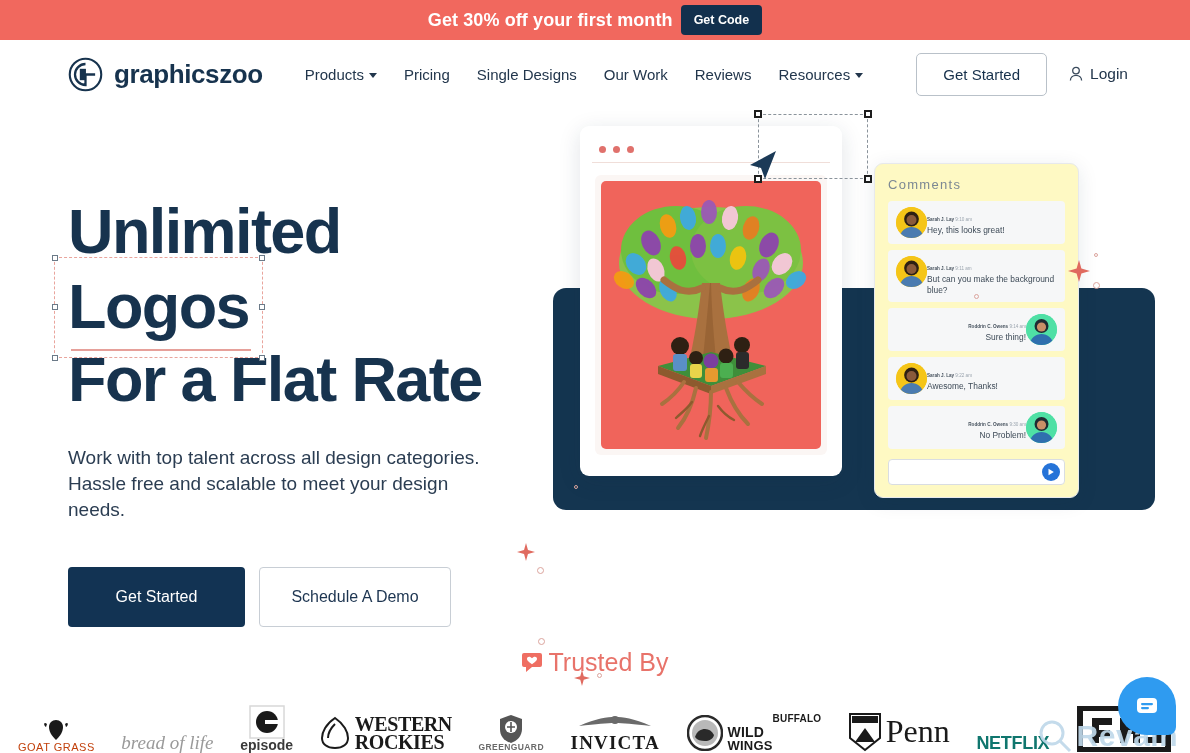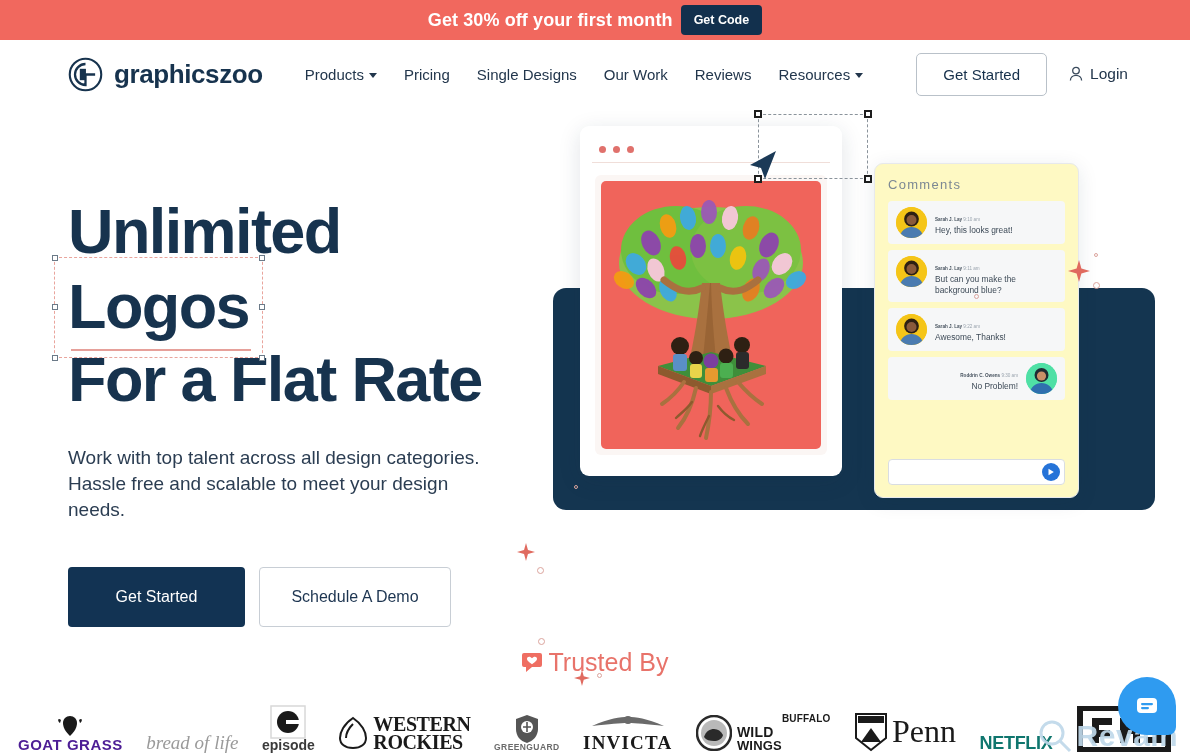--- a/index.html
+++ b/index.html
@@ -118,21 +118,21 @@
   .mh { position: absolute; width: 8px; height: 8px; background: #fff; border: 2px solid #1d1d1d; }
   .cursor { position: absolute; left: 247px; top: 40px; }
 
   .comments {
     position: absolute; left: 374px; top: 55px; width: 205px; height: 335px;
     background: #fef9c3; border: 1px solid #e7e9ec; border-radius: 9px;
     box-shadow: 0 4px 20px rgba(20,45,70,.10);
     padding: 13px 13px 0 13px; overflow: hidden;
   }
   .comments-title { font-size: 13px; color: #7c8893; letter-spacing: 1.3px; margin-bottom: 9px; }
-  .cmt { background: #f6f7f8; border-radius: 4px; padding: 6px 8px; margin-bottom: 6px; display: flex; gap: 8px; }
+  .cmt { background: #f6f7f8; border-radius: 4px; padding: 6px 8px; margin-bottom: 6px; display: flex; }
   .cmt.right { flex-direction: row-reverse; }
   .cmt-av { width: 31px; height: 31px; border-radius: 50%; flex: 0 0 31px; overflow: hidden; }
   .cmt-body { flex: 1; min-width: 0; }
   .cmt.right .cmt-body { text-align: right; }
   .cmt-meta { font-size: 4.6px; color: #9aa4ae; margin-bottom: 2px; white-space: nowrap; }
   .cmt-meta b { color: #46525e; font-weight: bold; }
   .cmt-text { font-size: 8.4px; color: #3d4a57; line-height: 11px; }
   .cmt-input {
     position: absolute; left: 13px; right: 13px; bottom: 12px; height: 26px;
     border: 1px solid #d9dde2; border-radius: 4px; background: #fff;
@@ -372,20 +372,34 @@
               <path d="M4 31c0-7 5.5-11 11.5-11S27 24 27 31z" fill="#4a7bb0"></path>
               <circle cx="15.5" cy="13" r="5" fill="#8a5a3b"></circle>
             </svg>
         </span>
         <span class="cmt-body">
           <span class="cmt-meta"><b>Sarah J. Lay</b> <span>9:11 am</span></span>
           <div class="cmt-text">But can you make the background blue?</div>
         </span>
       </div>
 
+      <div class="cmt right">
+        <span class="cmt-av" style="background:#4fe0a5">
+          <svg width="31" height="31" viewBox="0 0 31 31">
+              <circle cx="15.5" cy="15.5" r="15.5" fill="#4fe0a5"></circle>
+              <circle cx="15.5" cy="12" r="7" fill="#1f2b33"></circle>
+              <path d="M4 31c0-7 5.5-11 11.5-11S27 24 27 31z" fill="#2f6fae"></path>
+              <circle cx="15.5" cy="13" r="4.6" fill="#c98f67"></circle>
+            </svg>
+        </span>
+        <span class="cmt-body">
+          <span class="cmt-meta"><b>Roddrin C. Owens</b> <span>9:14 am</span></span>
+          <div class="cmt-text">Sure thing!</div>
+        </span>
+      </div>
 
       <div class="cmt">
         <span class="cmt-av" style="background:#f5c518">
           <svg width="31" height="31" viewBox="0 0 31 31">
               <circle cx="15.5" cy="15.5" r="15.5" fill="#f5c518"></circle>
               <circle cx="15.5" cy="12" r="7.4" fill="#2e2013"></circle>
               <path d="M4 31c0-7 5.5-11 11.5-11S27 24 27 31z" fill="#4a7bb0"></path>
               <circle cx="15.5" cy="13" r="5" fill="#8a5a3b"></circle>
             </svg>
         </span>
@@ -442,21 +456,21 @@
 
 <div class="trusted">
   <svg width="20" height="22" viewBox="0 0 20 22">
     <path d="M2 1 h16 a2 2 0 0 1 2 2 v10 a2 2 0 0 1 -2 2 h-8 l-6 5 v-5 h-2 a2 2 0 0 1 -2 -2 v-10 a2 2 0 0 1 2 -2 z" fill="#ef6e62"></path>
     <path d="M10 12.3 C6.2 9.6 5 8.4 5 6.8 C5 5.6 5.9 4.7 7.1 4.7 C7.9 4.7 8.6 5.1 10 6.3 C11.4 5.1 12.1 4.7 12.9 4.7 C14.1 4.7 15 5.6 15 6.8 C15 8.4 13.8 9.6 10 12.3 Z" fill="#ffffff"></path>
   </svg>
   <span class="trusted-title">Trusted By</span>
 </div>
 
 <div class="logos-row">
-  <div class="client-logo" style="font-size:15px;font-weight:bold;letter-spacing:.5px;color:#4c1d95;font-family:'Liberation Sans',sans-serif;">
+  <div class="client-logo" style="font-size:11px;font-weight:normal;letter-spacing:.5px;color:#c2410c;font-family:'Liberation Sans',sans-serif;">
     <svg width="26" height="24" viewBox="0 0 26 24">
         <path d="M13 2 C9 2 6 5 6 9 c0 5 3 9 7 13 c4-4 7-8 7-13 0-4-3-7-7-7z" fill="#1a1a1a"></path>
         <path d="M4 6 C1 3 0 7 3 9" fill="#1a1a1a"></path>
         <path d="M22 6 C25 3 26 7 23 9" fill="#1a1a1a"></path>
       </svg>
     <span>GOAT GRASS</span>
   </div>
 
   <div class="client-logo" style="font-size:19px;color:#9a9a9a;font-family:'Liberation Serif',serif;font-style:italic;">
     <span>bread of life</span>

